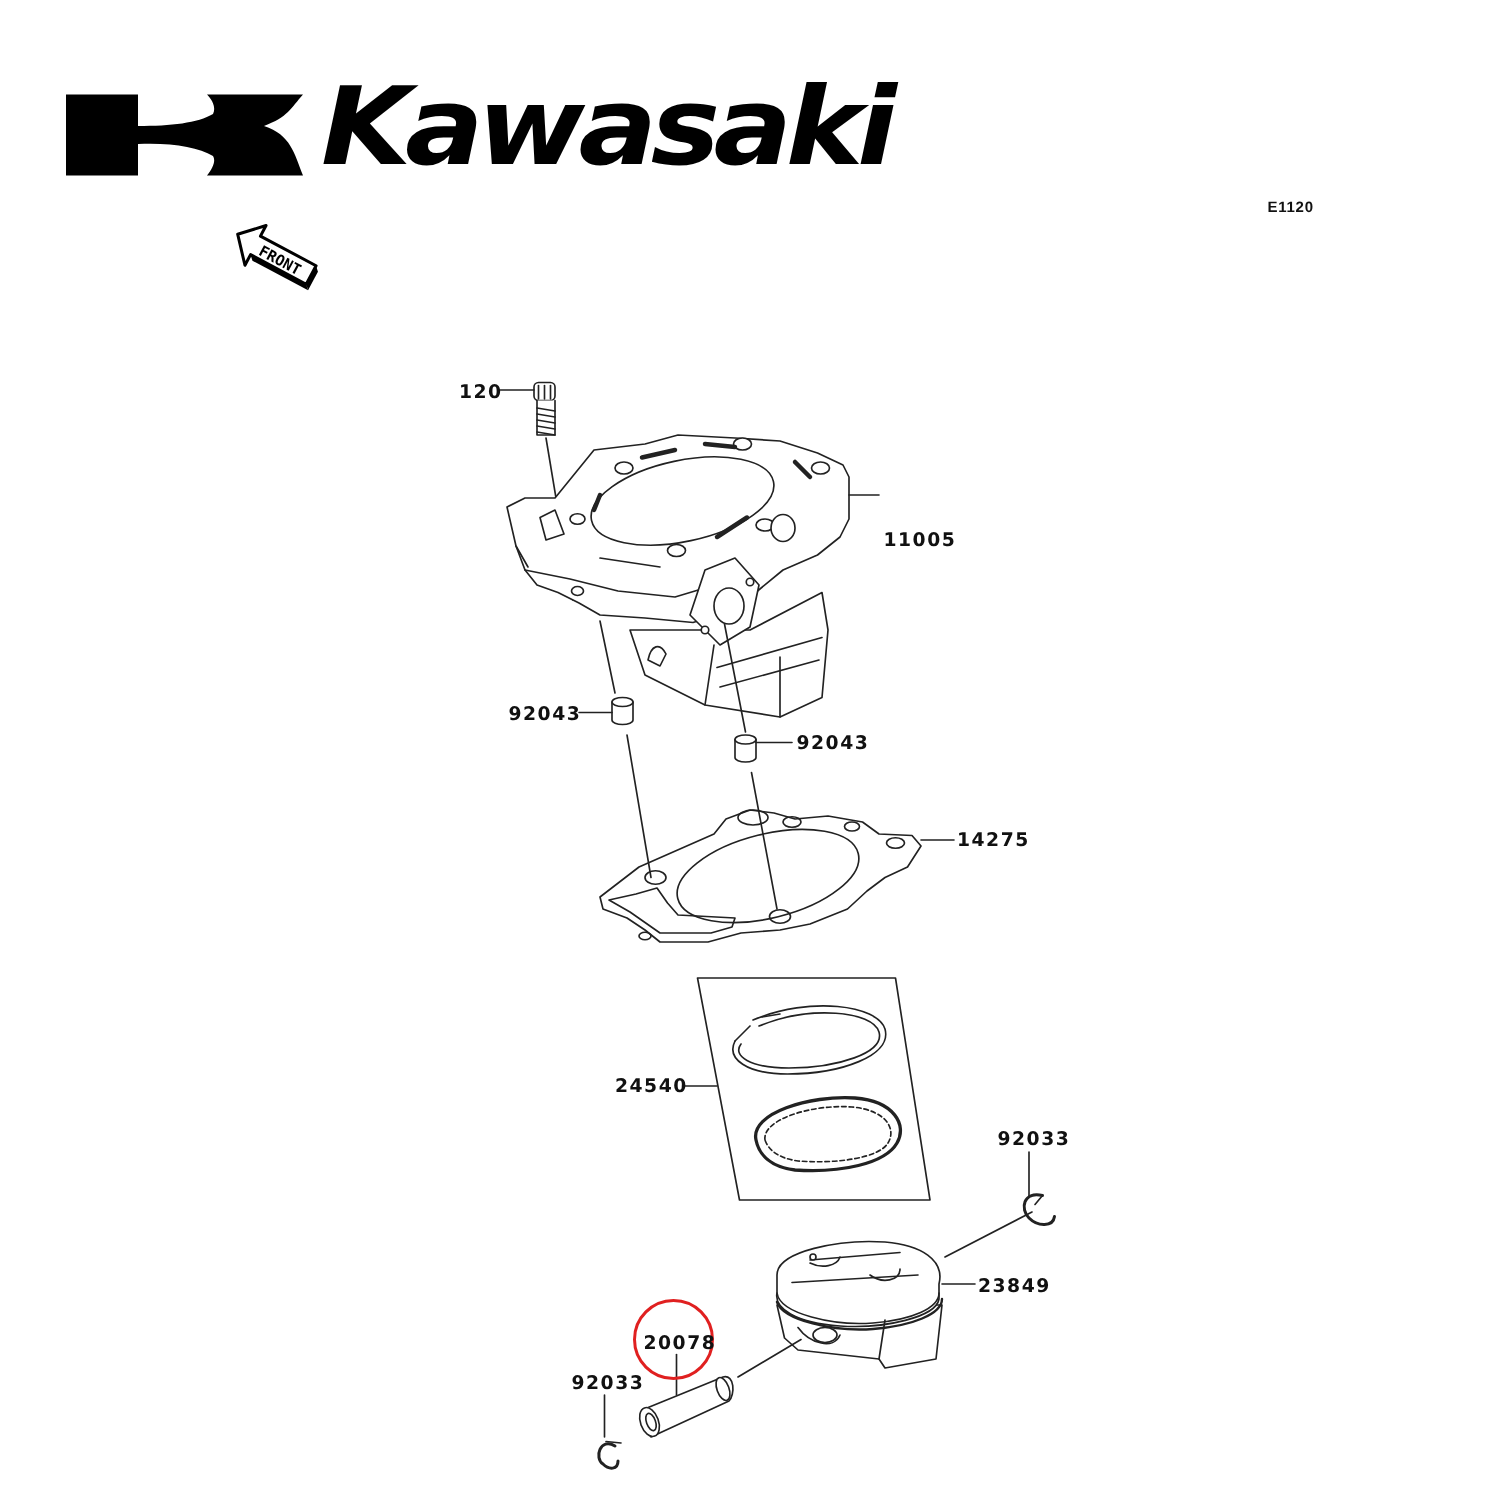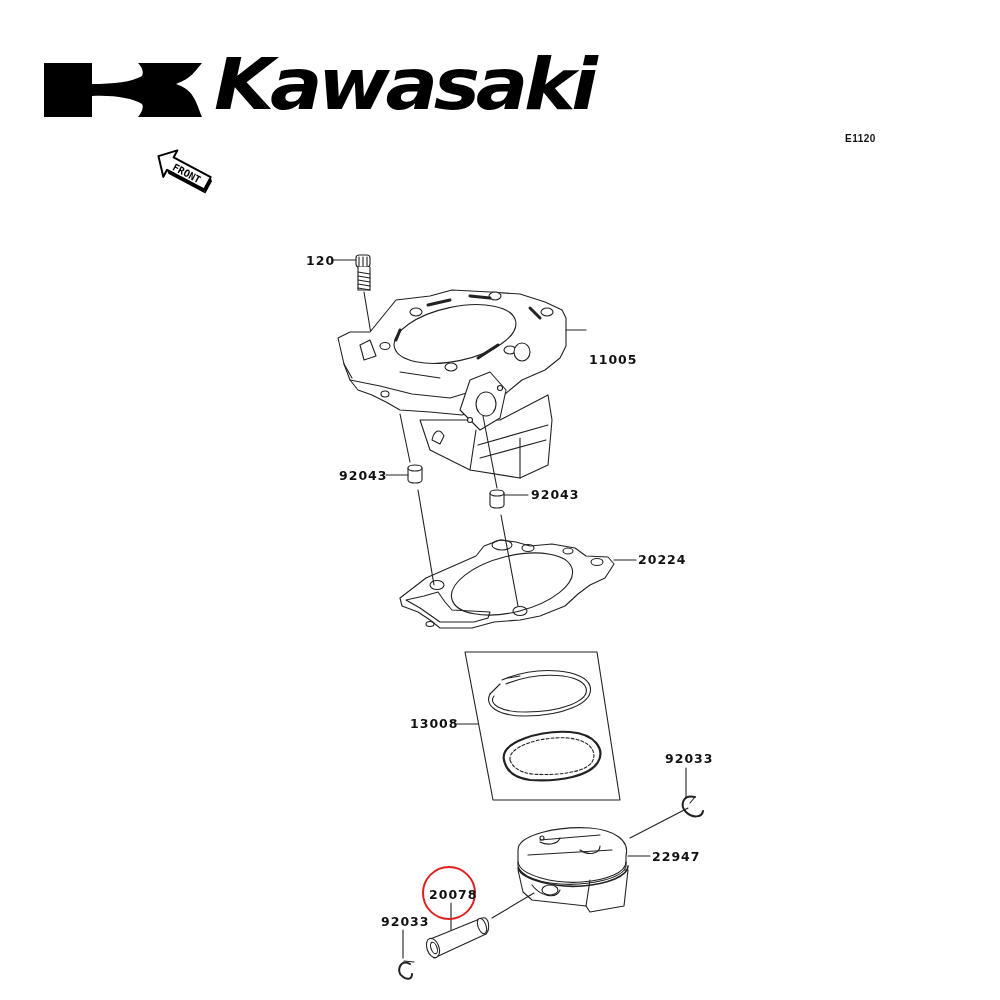--- a/index.html
+++ b/index.html
@@ -168,19 +168,19 @@
     <path d="M410 964 C400 958 396 972 402 976 C406 980 412 980 412 974" stroke-width="2"></path>
     <path d="M404 961 L414 962"></path>
   </g>
   <line x1="403" y1="930" x2="403" y2="958"></line>
 </svg>
 
 <div class="callout interactive" style="left:306px; top:255px;">120</div>
 <div class="callout interactive" style="left:589px; top:325px;margin-top:29px;">11005</div>
 <div class="callout interactive" style="left:339px; top:470px;">92043</div>
 <div class="callout interactive" style="left:531px; top:489px;">92043</div>
-<div class="callout interactive" style="left:638px; top:554px;">20224</div>
-<div class="callout interactive" style="left:410px; top:718px;">13008</div>
+<div class="callout interactive" style="left:638px; top:554px;">14275</div>
+<div class="callout interactive" style="left:410px; top:718px;">24540</div>
 <div class="callout interactive" style="left:665px; top:753px;">92033</div>
-<div class="callout interactive" style="left:652px; top:851px;">22947</div>
+<div class="callout interactive" style="left:652px; top:851px;">23849</div>
 <div class="highlight-ring"></div>
 <div class="callout interactive" style="left:429px; top:889px;">20078</div>
 <div class="callout interactive" style="left:381px; top:916px;">92033</div>
 
 </body></html>

